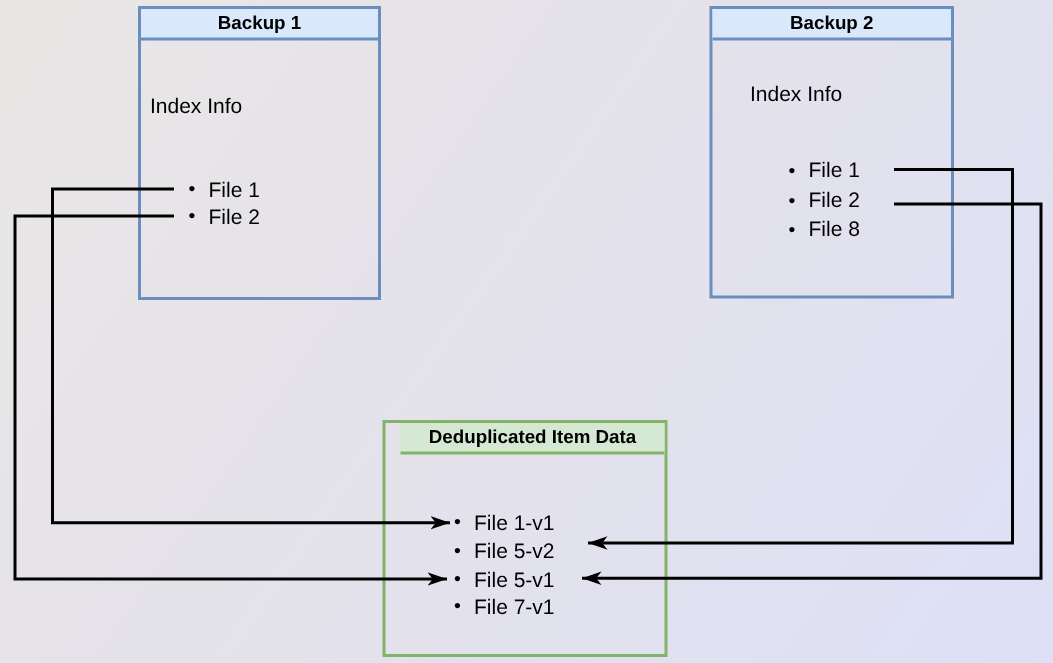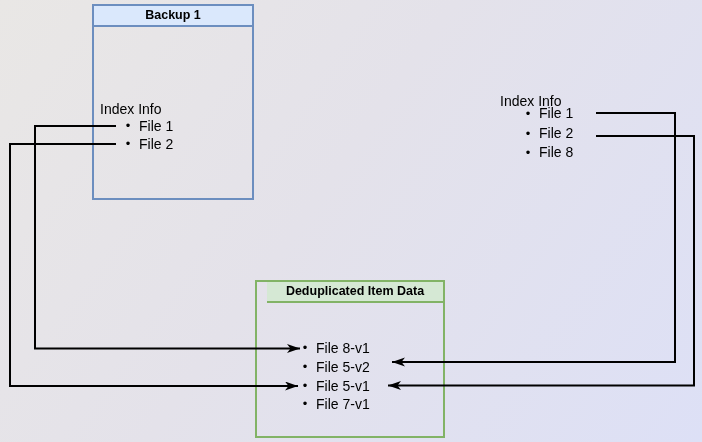--- a/index.html
+++ b/index.html
@@ -16,21 +16,21 @@
     font-weight:bold; font-size:12.5px; line-height:1;
     border-bottom:2px solid; box-sizing:border-box; height:21px;
   }
   .blue  > .box-header { background:#dae8fc; border-color:#6c8ebf; }
   .green > .box-header { background:#d5e8d4; border-color:#82b366; }
 
   #backup1-box { left:74px;  top:4px;   width:162px; height:196px;margin-left:18px; }
   #backup2-box { left:473px; top:4px;   width:163px; height:195px; }
   #dedup-box   { left:255px; top:280px; width:190px; height:158px;padding-left:10px; }
 
-  .index-label { position:absolute; font-size:14px; line-height:16px;margin-top:39px; }
+  .index-label { position:absolute; font-size:14px; line-height:16px; }
   #index-label-1 { left:100px; top:62px; }
   #index-label-2 { left:500px; top:54px; }
 
   ul.filelist { position:absolute; margin:0; padding:0; list-style:none; font-size:14px; }
   ul.filelist li { display:flex; align-items:center; }
   ul.filelist .blt { width:14px; text-align:center; margin-right:4px; font-size:13px; }
   #list-backup1 { left:121px; top:117px; } #list-backup1 li { line-height:18px;  height:18px; }
   #list-backup2 { left:521px; top:104px; } #list-backup2 li { line-height:19.5px; height:19.5px; }
   #list-dedup   { left:298px; top:339px; } #list-dedup li   { line-height:18.8px; height:18.8px; }
 
@@ -40,20 +40,23 @@
 </style>
 </head>
 <body>
 
 <div class="canvas">
 
   <div class="box blue" id="backup1-box">
     <div class="box-header">Backup 1</div>
   </div>
 
+  <div class="box blue" id="backup2-box">
+    <div class="box-header">Backup 2</div>
+  </div>
 
   <div class="box green" id="dedup-box">
     <div class="box-header">Deduplicated Item Data</div>
   </div>
 
   <div class="index-label" id="index-label-1">Index Info</div>
   <div class="index-label" id="index-label-2">Index Info</div>
 
   <ul class="filelist" id="list-backup1">
       <li>
@@ -75,21 +78,21 @@
         <span>File 2</span>
       </li>
       <li>
         <span class="blt">•</span>
         <span>File 8</span>
       </li>
     </ul>
   <ul class="filelist" id="list-dedup">
       <li>
         <span class="blt">•</span>
-        <span>File 8-v1</span>
+        <span>File 1-v1</span>
       </li>
       <li>
         <span class="blt">•</span>
         <span>File 5-v2</span>
       </li>
       <li>
         <span class="blt">•</span>
         <span>File 5-v1</span>
       </li>
       <li>

